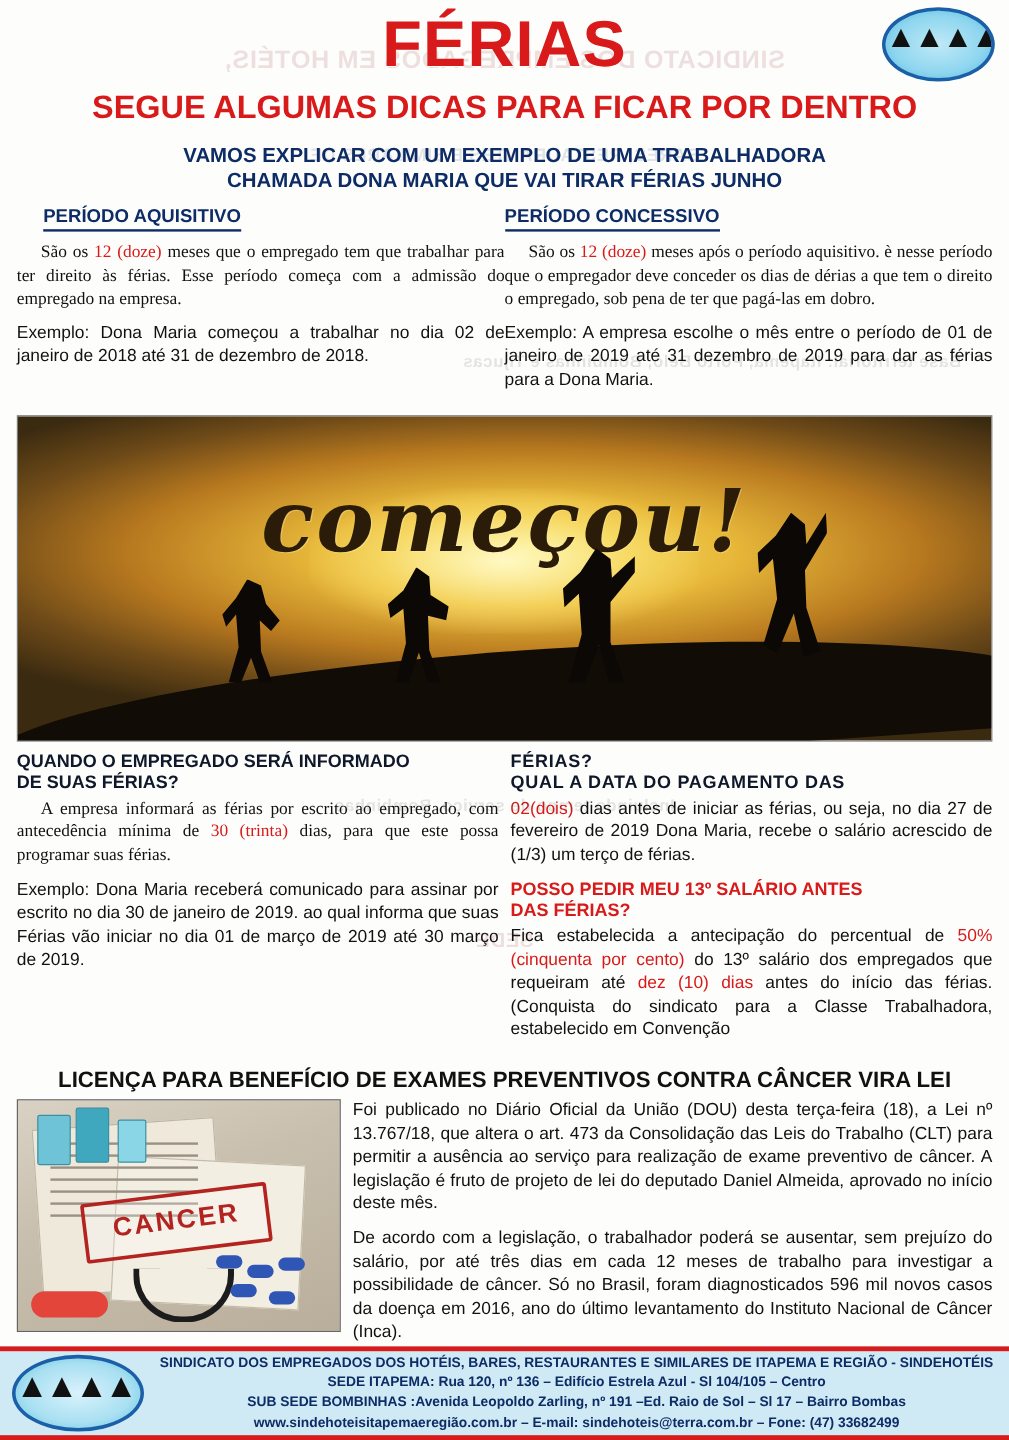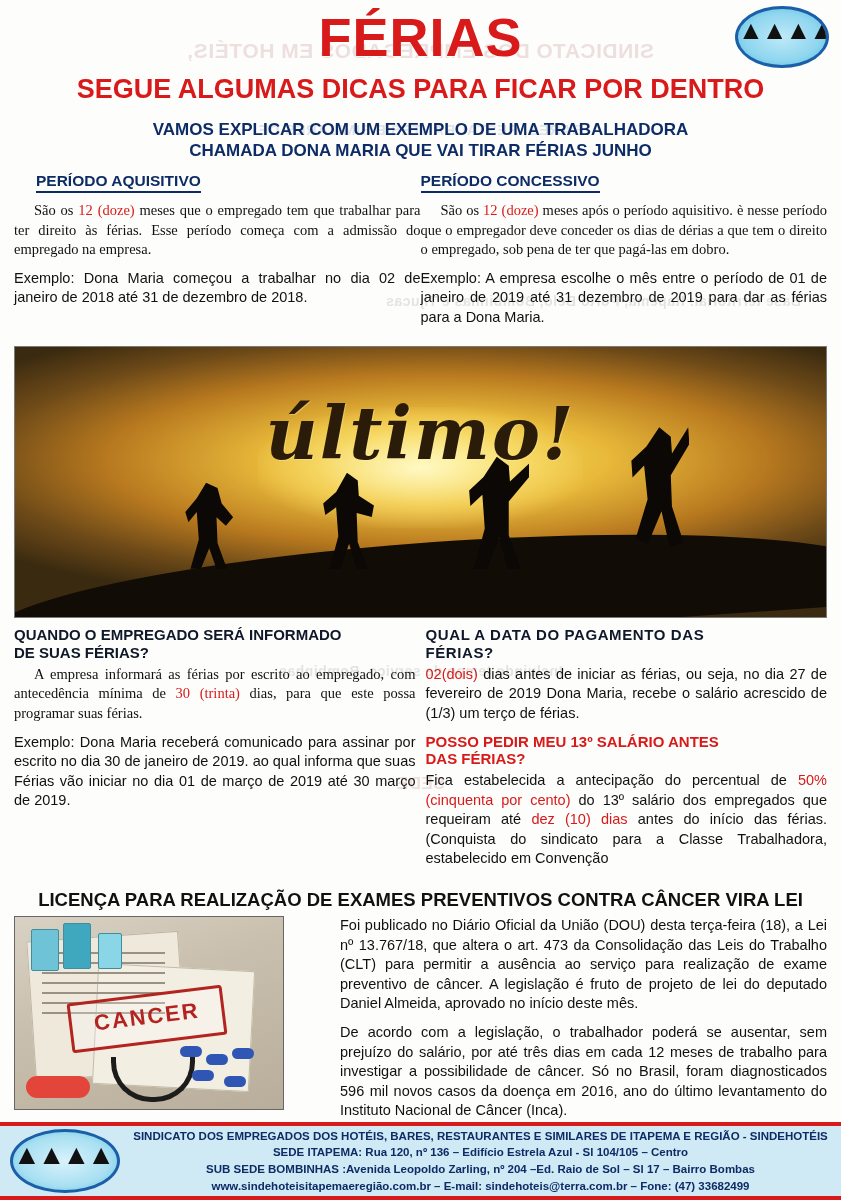--- a/index.html
+++ b/index.html
@@ -164,21 +164,21 @@
     background:rgba(255,255,255,.25);border-radius:3px;
   }
   .law-img .vial{position:absolute;background:#6fc3d6;border:1px solid #3d8ea1;border-radius:2px;}
   .law-img .v1{left:6%;top:6%;width:26px;height:40px;}
   .law-img .v2{left:18%;top:3%;width:26px;height:44px;background:#3fa8bf;}
   .law-img .v3{left:31%;top:8%;width:22px;height:34px;background:#8ad6e6;}
   .law-img .tube{position:absolute;left:4%;bottom:6%;width:64px;height:22px;background:#e3453a;border-radius:11px;}
   .law-img .pills{position:absolute;right:4%;bottom:5%;width:92px;height:54px;}
   .law-img .pill{position:absolute;width:22px;height:11px;border-radius:6px;background:#2f56b5;}
   .law-img .steth{position:absolute;left:36%;bottom:4%;width:74px;height:40px;border:5px solid #1c1c1c;border-top:none;border-radius:0 0 40px 40px;}
-  .law-text{flex:1;font-size:14.5px;line-height:1.33;text-align:justify;margin-left:46px;}
+  .law-text{flex:1;font-size:14.5px;line-height:1.33;text-align:justify;}
   .footer{
     position:absolute;left:0;bottom:0;width:841px;
     background:#cfe9f5;
     border-top:4px solid #d81a1a;
     border-bottom:4px solid #d81a1a;
     height:78px;
     box-sizing:border-box;
     display:flex;align-items:center;
   }
   .footer-logo{
@@ -228,52 +228,52 @@
     </div>
     <div class="col">
       <div class="sec-title right">PERÍODO CONCESSIVO</div>
       <p class="body-text ind"><span>São os </span><span class="red">12 (doze)</span><span> meses após o período aquisitivo. è nesse período que o empregador deve conceder os dias de dérias a que tem o direito o empregado, sob pena de ter que pagá-las em dobro.</span></p>
       <p class="body-text">Exemplo: A empresa escolhe o mês entre o período de 01 de janeiro de 2019 até 31 dezembro de 2019 para dar as férias para a Dona Maria.</p>
     </div>
   </div>
 
   <div class="photo">
     <div class="sun-glow"></div>
-    <div class="word">último!</div>
+    <div class="word">começou!</div>
     <div class="hill"></div>
     <div class="silh s1"></div>
     <div class="silh s2"></div>
     <div class="silh s3"></div>
     <div class="silh s4"></div>
   </div>
 
   <div class="mid-cols">
     <div class="col">
       <div class="q-title">
         <div>QUANDO O EMPREGADO SERÁ INFORMADO</div>
         <div>DE SUAS FÉRIAS?</div>
       </div>
       <p class="body-text ind"><span>A empresa informará as férias por escrito ao empregado, com antecedência mínima de </span><span class="red">30 (trinta)</span><span> dias, para que este possa programar suas férias.</span></p>
       <p class="body-text">Exemplo: Dona Maria receberá comunicado para assinar por escrito no dia 30 de janeiro de 2019. ao qual informa que suas Férias vão iniciar no dia 01 de março de 2019 até 30 março de 2019.</p>
     </div>
     <div class="col">
       <div class="q-title spaced">
+        <div>FÉRIAS?</div>
         <div>QUAL A DATA DO PAGAMENTO DAS</div>
-        <div>FÉRIAS?</div>
       </div>
       <p class="body-text"><span class="red">02(dois)</span><span> dias antes de iniciar as férias, ou seja, no dia 27 de fevereiro de 2019 Dona Maria, recebe o salário acrescido de (1/3) um terço de férias.</span></p>
       <div class="q-title red">
         <div>POSSO PEDIR MEU 13º SALÁRIO ANTES</div>
         <div>DAS FÉRIAS?</div>
       </div>
       <p class="body-text"><span>Fica estabelecida a antecipação do percentual de </span><span class="red">50% (cinquenta por cento)</span><span> do 13º salário dos empregados que requeiram até </span><span class="red">dez (10) dias</span><span> antes do início das férias. (Conquista do sindicato para a Classe Trabalhadora, estabelecido em Convenção</span></p>
     </div>
   </div>
 
-  <div class="big-law-title">LICENÇA PARA REALIZAÇÃO DE EXAMES PREVENTIVOS CONTRA CÂNCER VIRA LEI</div>
+  <div class="big-law-title">LICENÇA PARA BENEFÍCIO DE EXAMES PREVENTIVOS CONTRA CÂNCER VIRA LEI</div>
 
   <div class="law-row">
     <div class="law-img">
       <div class="paper"></div>
       <div class="paper2"></div>
       <div class="lines"></div>
       <div class="vial v1"></div>
       <div class="vial v2"></div>
       <div class="vial v3"></div>
       <div class="tube"></div>
@@ -293,18 +293,18 @@
     </div>
   </div>
 
   <div class="footer">
     <div class="footer-logo">
       <div class="people">▲▲▲▲▲</div>
     </div>
     <div class="footer-text">
       <div class="l1">SINDICATO DOS EMPREGADOS DOS HOTÉIS, BARES, RESTAURANTES E SIMILARES DE ITAPEMA E REGIÃO - SINDEHOTÉIS</div>
       <div>SEDE ITAPEMA: Rua 120, nº 136 – Edifício Estrela Azul - Sl 104/105 – Centro</div>
-      <div>SUB SEDE BOMBINHAS :Avenida Leopoldo Zarling, nº 204 –Ed. Raio de Sol – Sl 17 – Bairro Bombas</div>
+      <div>SUB SEDE BOMBINHAS :Avenida Leopoldo Zarling, nº 191 –Ed. Raio de Sol – Sl 17 – Bairro Bombas</div>
       <div class="l4">www.sindehoteisitapemaeregião.com.br – E-mail: sindehoteis@terra.com.br – Fone: (47) 33682499</div>
     </div>
   </div>
 
 </div>
 
 </body></html>

